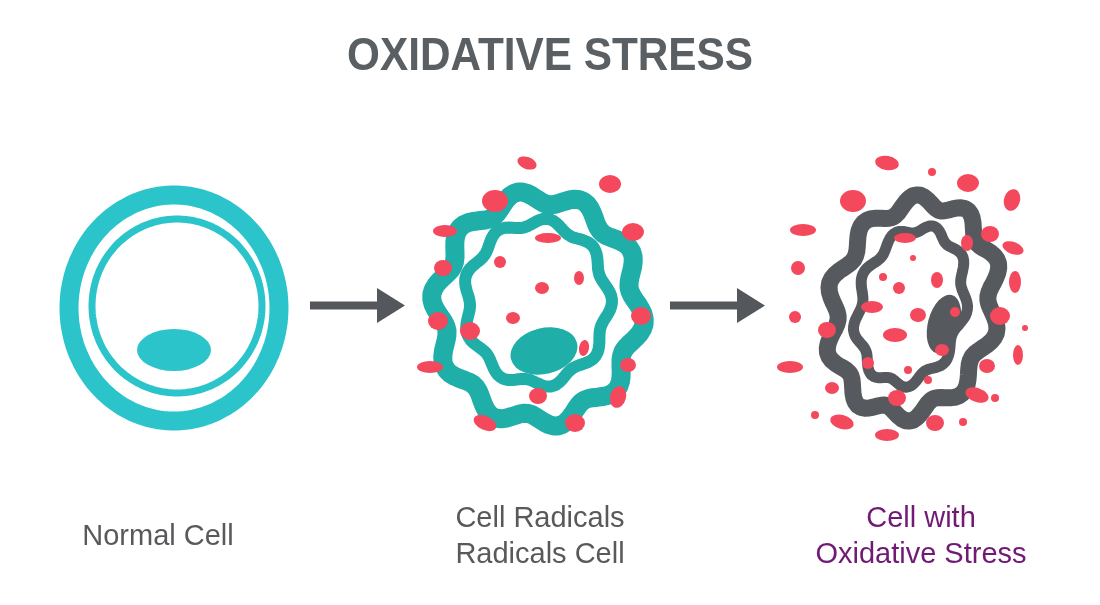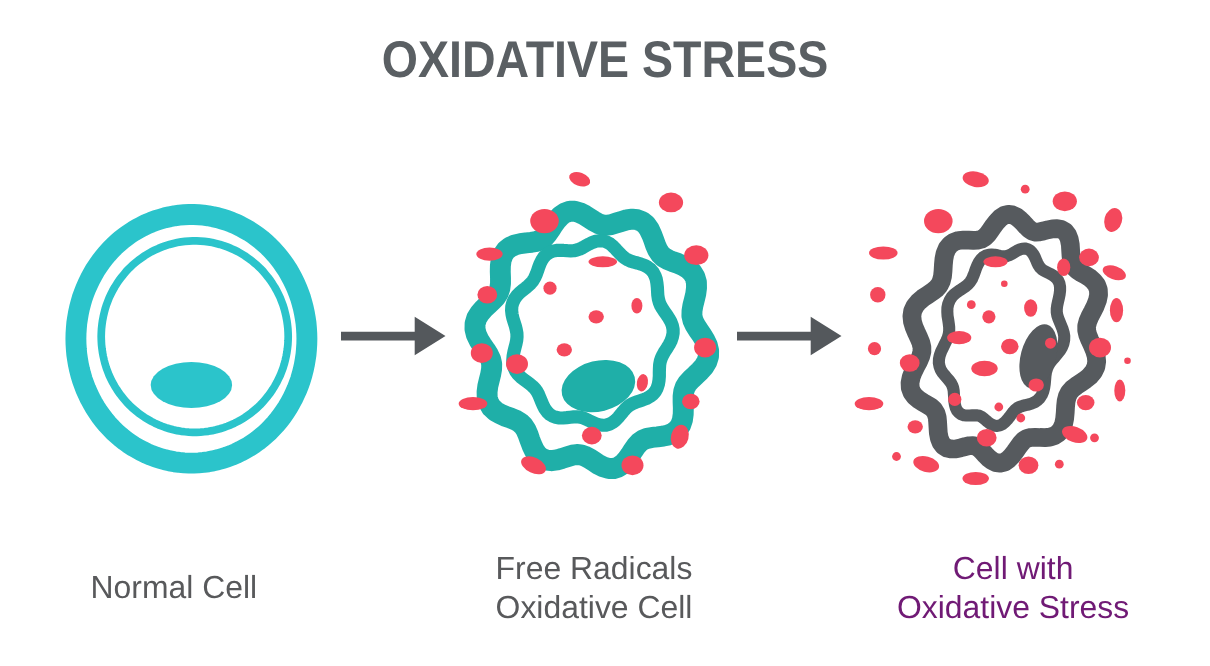--- a/index.html
+++ b/index.html
@@ -106,21 +106,21 @@
         <ellipse cx="935" cy="423" rx="9" ry="8" fill="#f4485c"></ellipse>
         <ellipse cx="963" cy="422" rx="4" ry="4" fill="#f4485c"></ellipse>
         <ellipse cx="887" cy="435" rx="12" ry="6" fill="#f4485c"></ellipse>
       </g>
   </svg>
 
   <div class="label" id="label-1" style="color: rgb(88, 89, 91);">
     <span>Normal Cell</span>
   </div>
   <div class="label" id="label-2" style="color: rgb(88, 89, 91);">
-    <span>Free Radicals</span>
-    <span>Oxidative Cell</span>
+    <span>Cell Radicals</span>
+    <span>Radicals Cell</span>
   </div>
   <div class="label" id="label-3" style="color: #701a75;">
     <span>Cell with</span>
     <span>Oxidative Stress</span>
   </div>
 
 </div>
 
 </body></html>

